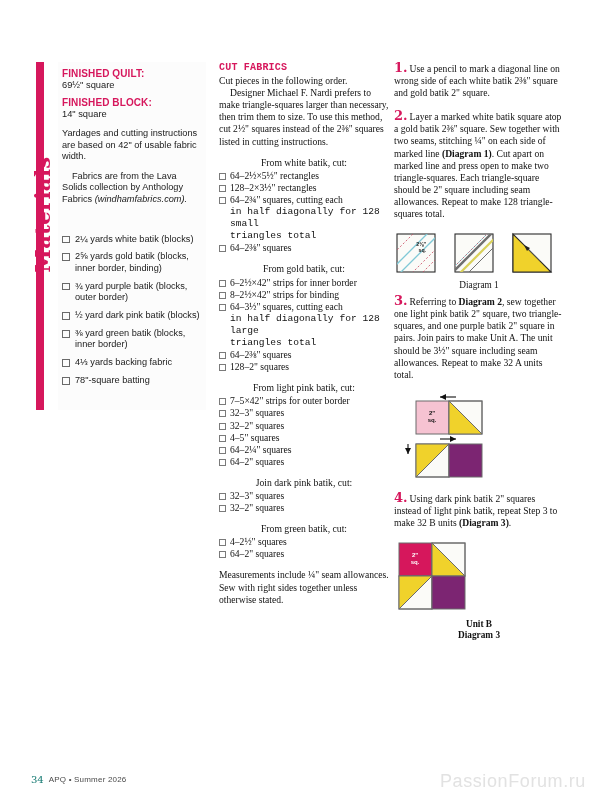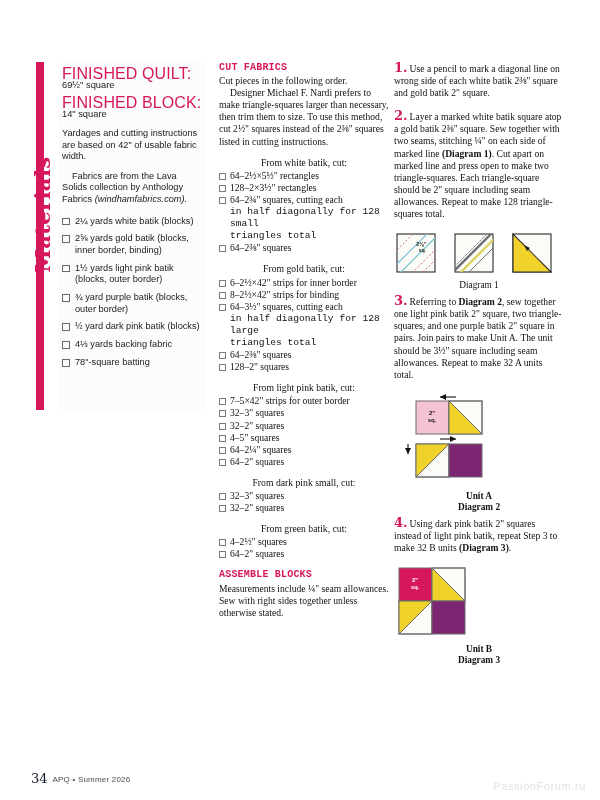--- a/index.html
+++ b/index.html
@@ -11,28 +11,28 @@
   .mat-tab{position:absolute;left:26px;top:62px;width:30px;height:348px;}
   .mat-bar{position:absolute;left:10px;top:0;width:8px;height:348px;background:#d6175c;}
   .mat-label{position:absolute;left:-84px;top:140px;width:200px;
     transform:rotate(-90deg);transform-origin:center center;
     font-family:"DejaVu Serif",serif;font-weight:bold;font-size:21px;color:#d6175c;
     letter-spacing:.4px;text-align:center;}
 
   .mat-box{position:absolute;left:58px;top:62px;width:148px;height:348px;
     background:#fcfcfc;}
   .mat-inner{position:absolute;left:62px;top:68px;width:142px;}
-  .m-head{font-family:"Liberation Sans",sans-serif;font-weight:normal;font-size:16px;
+  .m-head{font-family:"Liberation Sans",sans-serif;font-weight:bold;font-size:10px;
     color:#d6175c;line-height:12px;letter-spacing:.1px;}
   .m-sub{font-family:"Liberation Sans",sans-serif;font-size:9.3px;color:#1a1a1a;
     line-height:11.5px;margin-bottom:5px;}
   .m-para{font-family:"Liberation Sans",sans-serif;font-size:9.2px;color:#1a1a1a;
     line-height:11.6px;margin-top:8px;}
   .m-para em{font-style:italic;}
-  .m-list{margin-top:10px;}
+  .m-list{margin-top:28px;}
   .m-item{position:relative;font-family:"Liberation Sans",sans-serif;font-size:9.2px;
     color:#1a1a1a;line-height:11.4px;padding-left:13px;margin-bottom:6.5px;}
   .m-item .bx{position:absolute;left:0;top:2px;width:5.5px;height:5.5px;
     border:1px solid #6a6a6a;}
 
   
   .col{position:absolute;top:62px;width:170px;font-size:9.6px;color:#111;
     line-height:12.1px;}
   .col2{left:219px;}
   .col3{left:394px;}
@@ -52,24 +52,24 @@
   .stepnum{font-family:"DejaVu Serif",serif;font-weight:bold;font-size:13px;
     color:#d6175c;margin-right:2px;}
   .step b{font-weight:bold;}
 
   
   .dg{margin:6px 0 4px 0;text-align:center;}
   .dg-cap{text-align:center;font-size:9.3px;line-height:11px;margin-top:3px;}
   .dg-cap b{font-weight:bold;}
   svg{display:block;}
   .wm{position:absolute;right:14px;bottom:8px;font-family:"Liberation Sans",sans-serif;
-    font-size:11px;color:#e2e2e2;letter-spacing:.6px;}
+    font-size:18px;color:#e2e2e2;letter-spacing:.6px;}
   .foot{position:absolute;left:31px;bottom:14px;font-family:"Liberation Sans",sans-serif;
     color:#4a4a4a;}
-  .foot .pg{font-family:"DejaVu Serif",serif;font-size:13px;color:#0f172a;vertical-align:-1px;}
+  .foot .pg{font-family:"DejaVu Serif",serif;font-size:10px;color:#0f766e;vertical-align:-1px;}
   .foot .ft{font-size:8px;letter-spacing:.2px;margin-left:5px;}
 </style>
 </head>
 <body>
 
 <div class="page">
 <div class="sheet">
 
   <div class="mat-box"></div>
   <div class="mat-tab">
@@ -80,23 +80,24 @@
   <div class="mat-inner">
     <div class="m-head">FINISHED QUILT:</div>
     <div class="m-sub">69½" square</div>
     <div class="m-head">FINISHED BLOCK:</div>
     <div class="m-sub">14" square</div>
     <div class="m-para">Yardages and cutting instructions are based on 42" of usable fabric width.</div>
     <div class="m-para" style="text-indent:10px;"><span>Fabrics are from the Lava Solids collection by Anthology Fabrics </span><em>(windhamfabrics.com).</em></div>
     <div class="m-list" id="mat-list">
           <div class="m-item"><span class="bx"></span><span>2¼ yards white batik (blocks)</span></div>
           <div class="m-item"><span class="bx"></span><span>2⅝ yards gold batik (blocks, inner border, binding)</span></div>
-          <div class="m-item"><span class="bx"></span><span>1½ yards light pink batik (blocks, outer border)</span></div>
+          <div class="m-item"><span class="bx"></span></div>
           <div class="m-item"><span class="bx"></span><span>¾ yard purple batik (blocks, outer border)</span></div>
           <div class="m-item"><span class="bx"></span><span>½ yard dark pink batik (blocks)</span></div>
+          <div class="m-item"><span class="bx"></span><span>⅜ yard green batik (blocks, inner border)</span></div>
           <div class="m-item"><span class="bx"></span><span>4⅓ yards backing fabric</span></div>
           <div class="m-item"><span class="bx"></span><span>78"-square batting</span></div>
         </div>
   </div>
 
   <div class="col col2">
     <div class="sect-head">CUT FABRICS</div>
     <p class="body">Cut pieces in the following order.</p>
     <p class="ind">Designer Michael F. Nardi prefers to make triangle-squares larger than necessary, then trim them to size. To use this method, cut 2½" squares instead of the 2⅜" squares listed in cutting instructions.</p>
     <div id="cut-groups">
@@ -115,30 +116,29 @@
           <div class="cut-cont">triangles total</div>
           <div class="cut-item"><span class="bx"></span><span>64–2⅜" squares</span></div>
           <div class="cut-item"><span class="bx"></span><span>128–2" squares</span></div>
           <div class="sub-head">From light pink batik, cut:</div>
           <div class="cut-item"><span class="bx"></span><span>7–5×42" strips for outer border</span></div>
           <div class="cut-item"><span class="bx"></span><span>32–3" squares</span></div>
           <div class="cut-item"><span class="bx"></span><span>32–2" squares</span></div>
           <div class="cut-item"><span class="bx"></span><span>4–5" squares</span></div>
           <div class="cut-item"><span class="bx"></span><span>64–2¼" squares</span></div>
           <div class="cut-item"><span class="bx"></span><span>64–2" squares</span></div>
-          <div class="sub-head">From dark pink small, cut:</div>
+          <div class="sub-head">Join dark pink batik, cut:</div>
           <div class="cut-item"><span class="bx"></span><span>32–3" squares</span></div>
           <div class="cut-item"><span class="bx"></span><span>32–2" squares</span></div>
           <div class="sub-head">From green batik, cut:</div>
           <div class="cut-item"><span class="bx"></span><span>4–2½" squares</span></div>
           <div class="cut-item"><span class="bx"></span><span>64–2" squares</span></div>
         </div>
 
     <div class="gap"></div>
-    <div class="sect-head">ASSEMBLE BLOCKS</div>
     <p class="body">Measurements include ¼" seam allowances. Sew with right sides together unless otherwise stated.</p>
   </div>
 
   <div class="col col3">
 
     <div class="step">
       <span class="stepnum">1.</span><span>Use a pencil to mark a diagonal line on wrong side of each white batik 2⅜" square and gold batik 2" square.</span>
     </div>
 
     <div class="step">
@@ -208,24 +208,20 @@
 
         <line x1="14" y1="52" x2="14" y2="62" stroke="#111" stroke-width="1.1"></line>
         <polygon points="14,62 11,56 17,56" fill="#111"></polygon>
 
         <rect x="22" y="52" width="33" height="33" fill="#fbfbf8" stroke="#6b6b6b" stroke-width="1"></rect>
         <polygon points="22,52 55,52 22,85" fill="#f0d22b"></polygon>
         <line x1="55" y1="52" x2="22" y2="85" stroke="#6b6b6b" stroke-width="1"></line>
         <rect x="22" y="52" width="33" height="33" fill="none" stroke="#6b6b6b" stroke-width="1"></rect>
         <rect x="55" y="52" width="33" height="33" fill="#7c2572" stroke="#6b6b6b" stroke-width="1"></rect>
       </svg>
-      <div class="dg-cap">
-        <b>Unit A</b><br>
-        <b>Diagram 2</b>
-      </div>
     </div>
 
     <div class="step">
       <span class="stepnum">4.</span><span>Using dark pink batik 2" squares instead of light pink batik, repeat Step 3 to make 32 B units </span><b>(Diagram 3)</b><span>.</span>
     </div>
 
     <div class="dg">
       <svg width="76" height="76" viewBox="0 0 76 76">
         <rect x="5" y="3" width="33" height="33" fill="#d6175c" stroke="#6b6b6b" stroke-width="1"></rect>
         <text x="21" y="17" font-family="Liberation Sans, sans-serif" font-size="6" font-weight="bold" fill="#fff" text-anchor="middle">2"</text>

